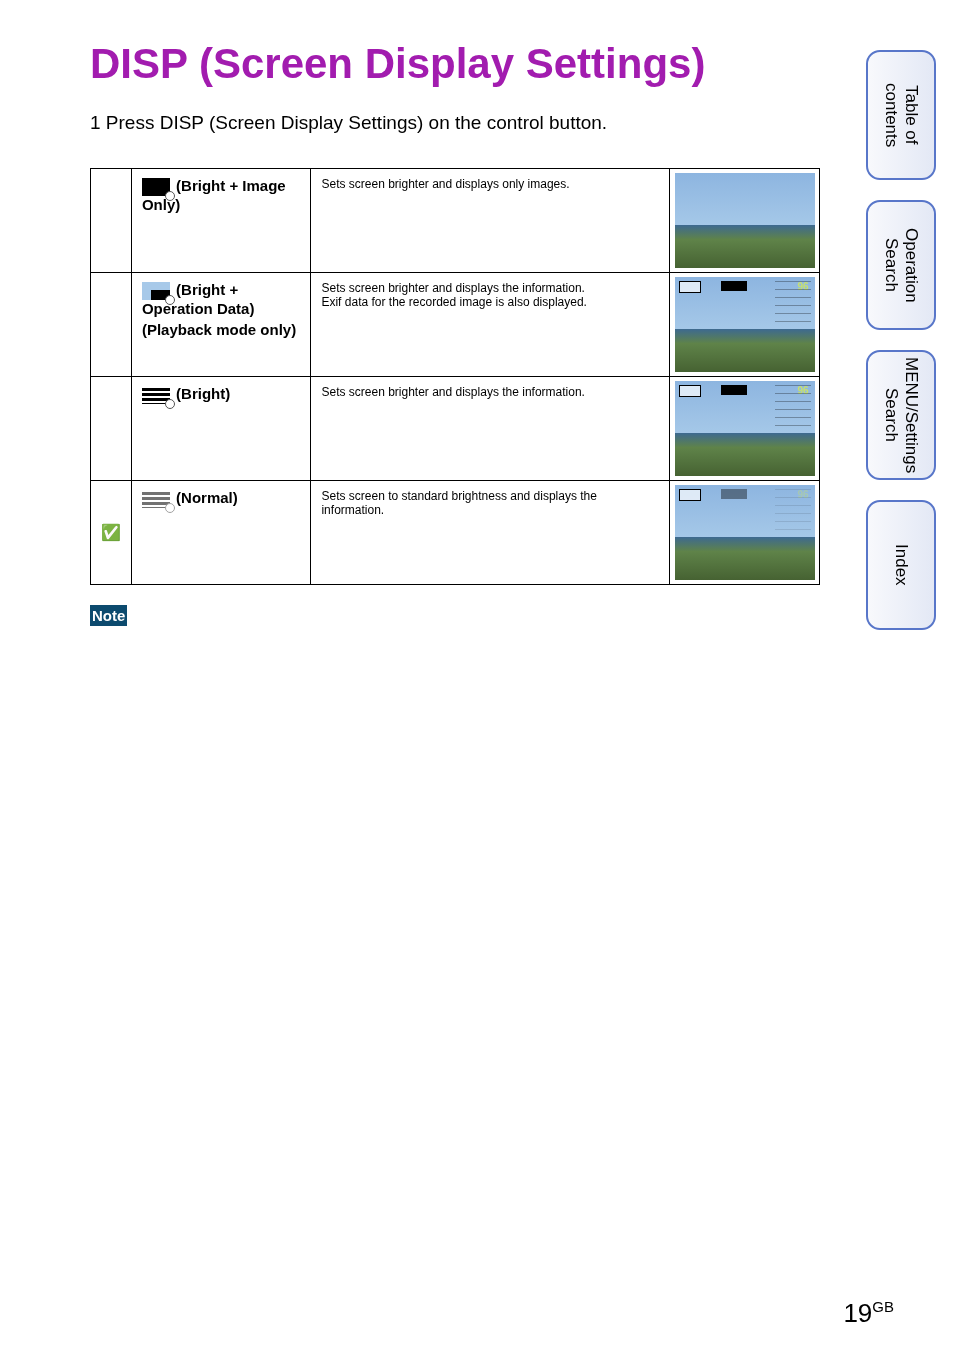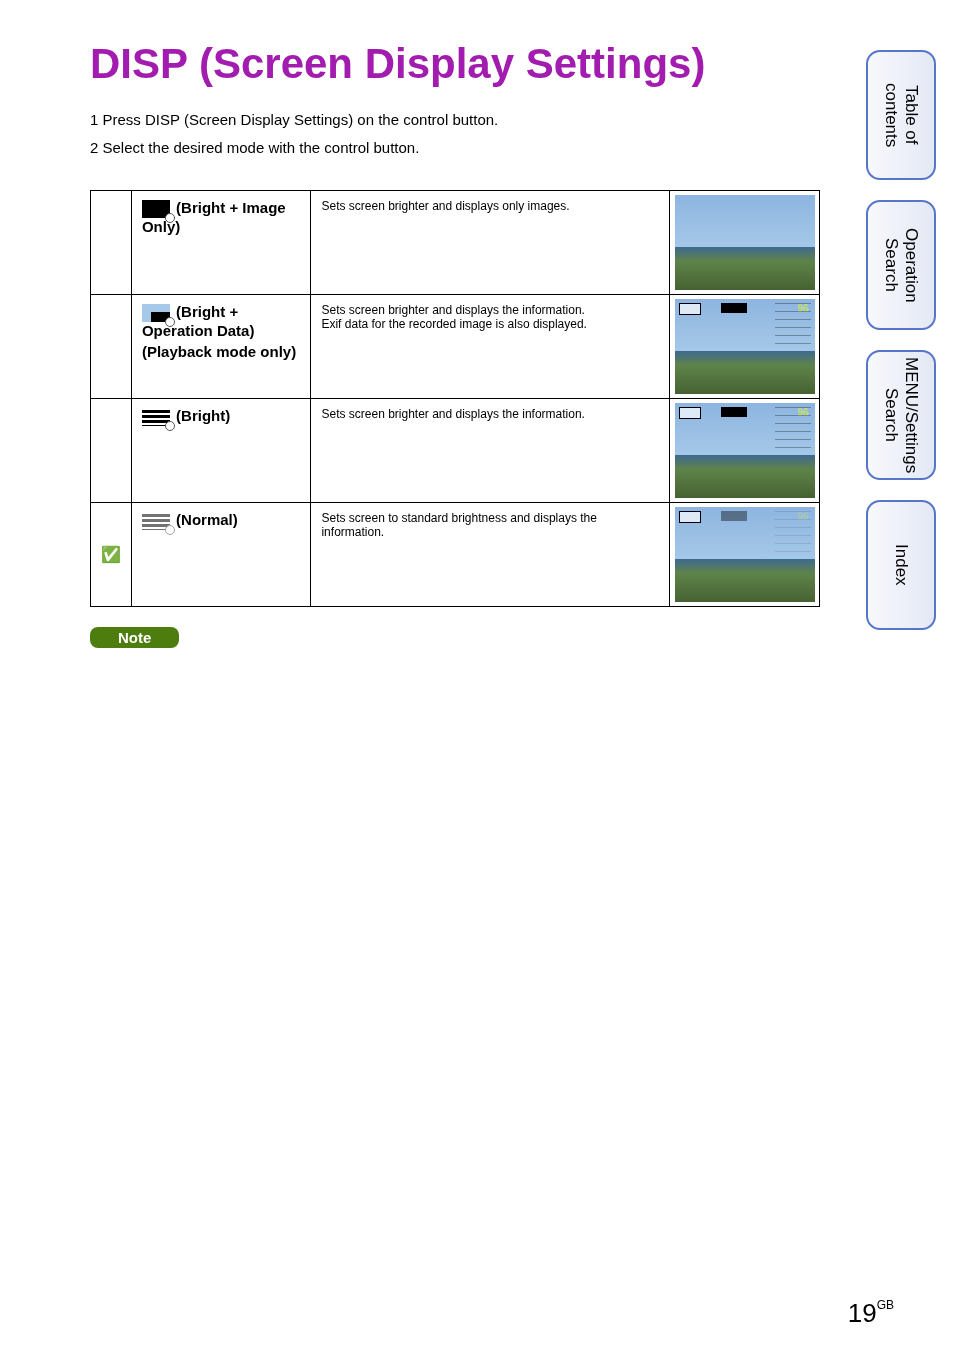--- a/index.html
+++ b/index.html
@@ -10,21 +10,21 @@
       background: #fff;
       position: relative;
     }
     .content { padding: 40px 30px 0 90px; width: 835px; }
     h1 {
       color: #a21caf;
       font-size: 42px;
       font-weight: bold;
       margin-bottom: 20px;
     }
-    .steps { font-size: 15px; line-height: 1.6; margin-bottom: 30px; }
+    .steps { font-size: 19px; line-height: 1.6; margin-bottom: 30px; }
     .steps p { margin-bottom: 4px; }
     table {
       border-collapse: collapse;
       width: 730px;
       margin-bottom: 20px;
     }
     table td { border: 1px solid #000; padding: 8px 10px; vertical-align: top; }
     .col-check { width: 28px; text-align: center; vertical-align: middle; }
     .col-label { width: 180px; font-size: 15px; }
     .col-desc { width: 360px; font-size: 12px; font-family: Liberation Sans, sans-serif; }
@@ -70,28 +70,27 @@
     .thumb.overlay::after {
       content: ""; position: absolute;
       top: 4px; right: 4px;
       width: 36px; height: 42px;
       background: repeating-linear-gradient(180deg,rgba(0,0,0,0.3),rgba(0,0,0,0.3) 1px,transparent 1px,transparent 8px);
     }
     .thumb.dim::after { opacity: 0.35; }
     .ov-mid { position: absolute; top:4px; left:46px; width:26px; height:10px; background:#000; }
     .ov-num { position: absolute; top:4px; right:6px; font-size:10px; color:#c6e070; font-weight:bold; }
     .note-hdr {
-      background: #4d7c0f;
+      background: #0c4a6e;
       color: #fff;
       display: inline-block;
-      padding: 2px 28px;
+      padding: 2px 2px;
       font-weight: bold;
       font-size: 15px;
       margin-bottom: 6px;
-      border-radius: 8px;
     }
     .note-body { font-size: 15px; font-family: Georgia, serif; margin-left: 4px; max-width: 720px; }
     .note-body li { margin-left: 18px; line-height: 1.35; }
     .side-tabs { position: absolute; top: 50px; right: 18px; }
     .tab {
       width: 70px; height: 130px;
       border: 2px solid #5876c9;
       border-radius: 14px;
       margin-bottom: 20px;
       display: flex; align-items: center; justify-content: center;
@@ -103,31 +102,30 @@
       color: #000;
       text-align: center;
       line-height: 1.2;
     }
     .checkmark { font-size: 16px; }
     .page-num {
       position: absolute;
       bottom: 40px; right: 60px;
       font-size: 26px;
     }
-    .page-num .sup { font-size: 12px; vertical-align: top; }
+    .page-num .sup { font-size: 15px; vertical-align: top; }
   </style>
 </head>
 <body>
 
 <div class="content">
   <h1>DISP (Screen Display Settings)</h1>
 
   <div class="steps">
     <p>1 Press DISP (Screen Display Settings) on the control button.</p>
-    <p>2 Select the desired mode with the control button.</p>
   </div>
 
   <table>
     <tbody>
         <tr>
       <td class="col-check"></td>
       <td class="col-label">
         <span class="icon-box"></span>
         <span class="label-bold">(Bright + Image Only)</span>
       </td>

